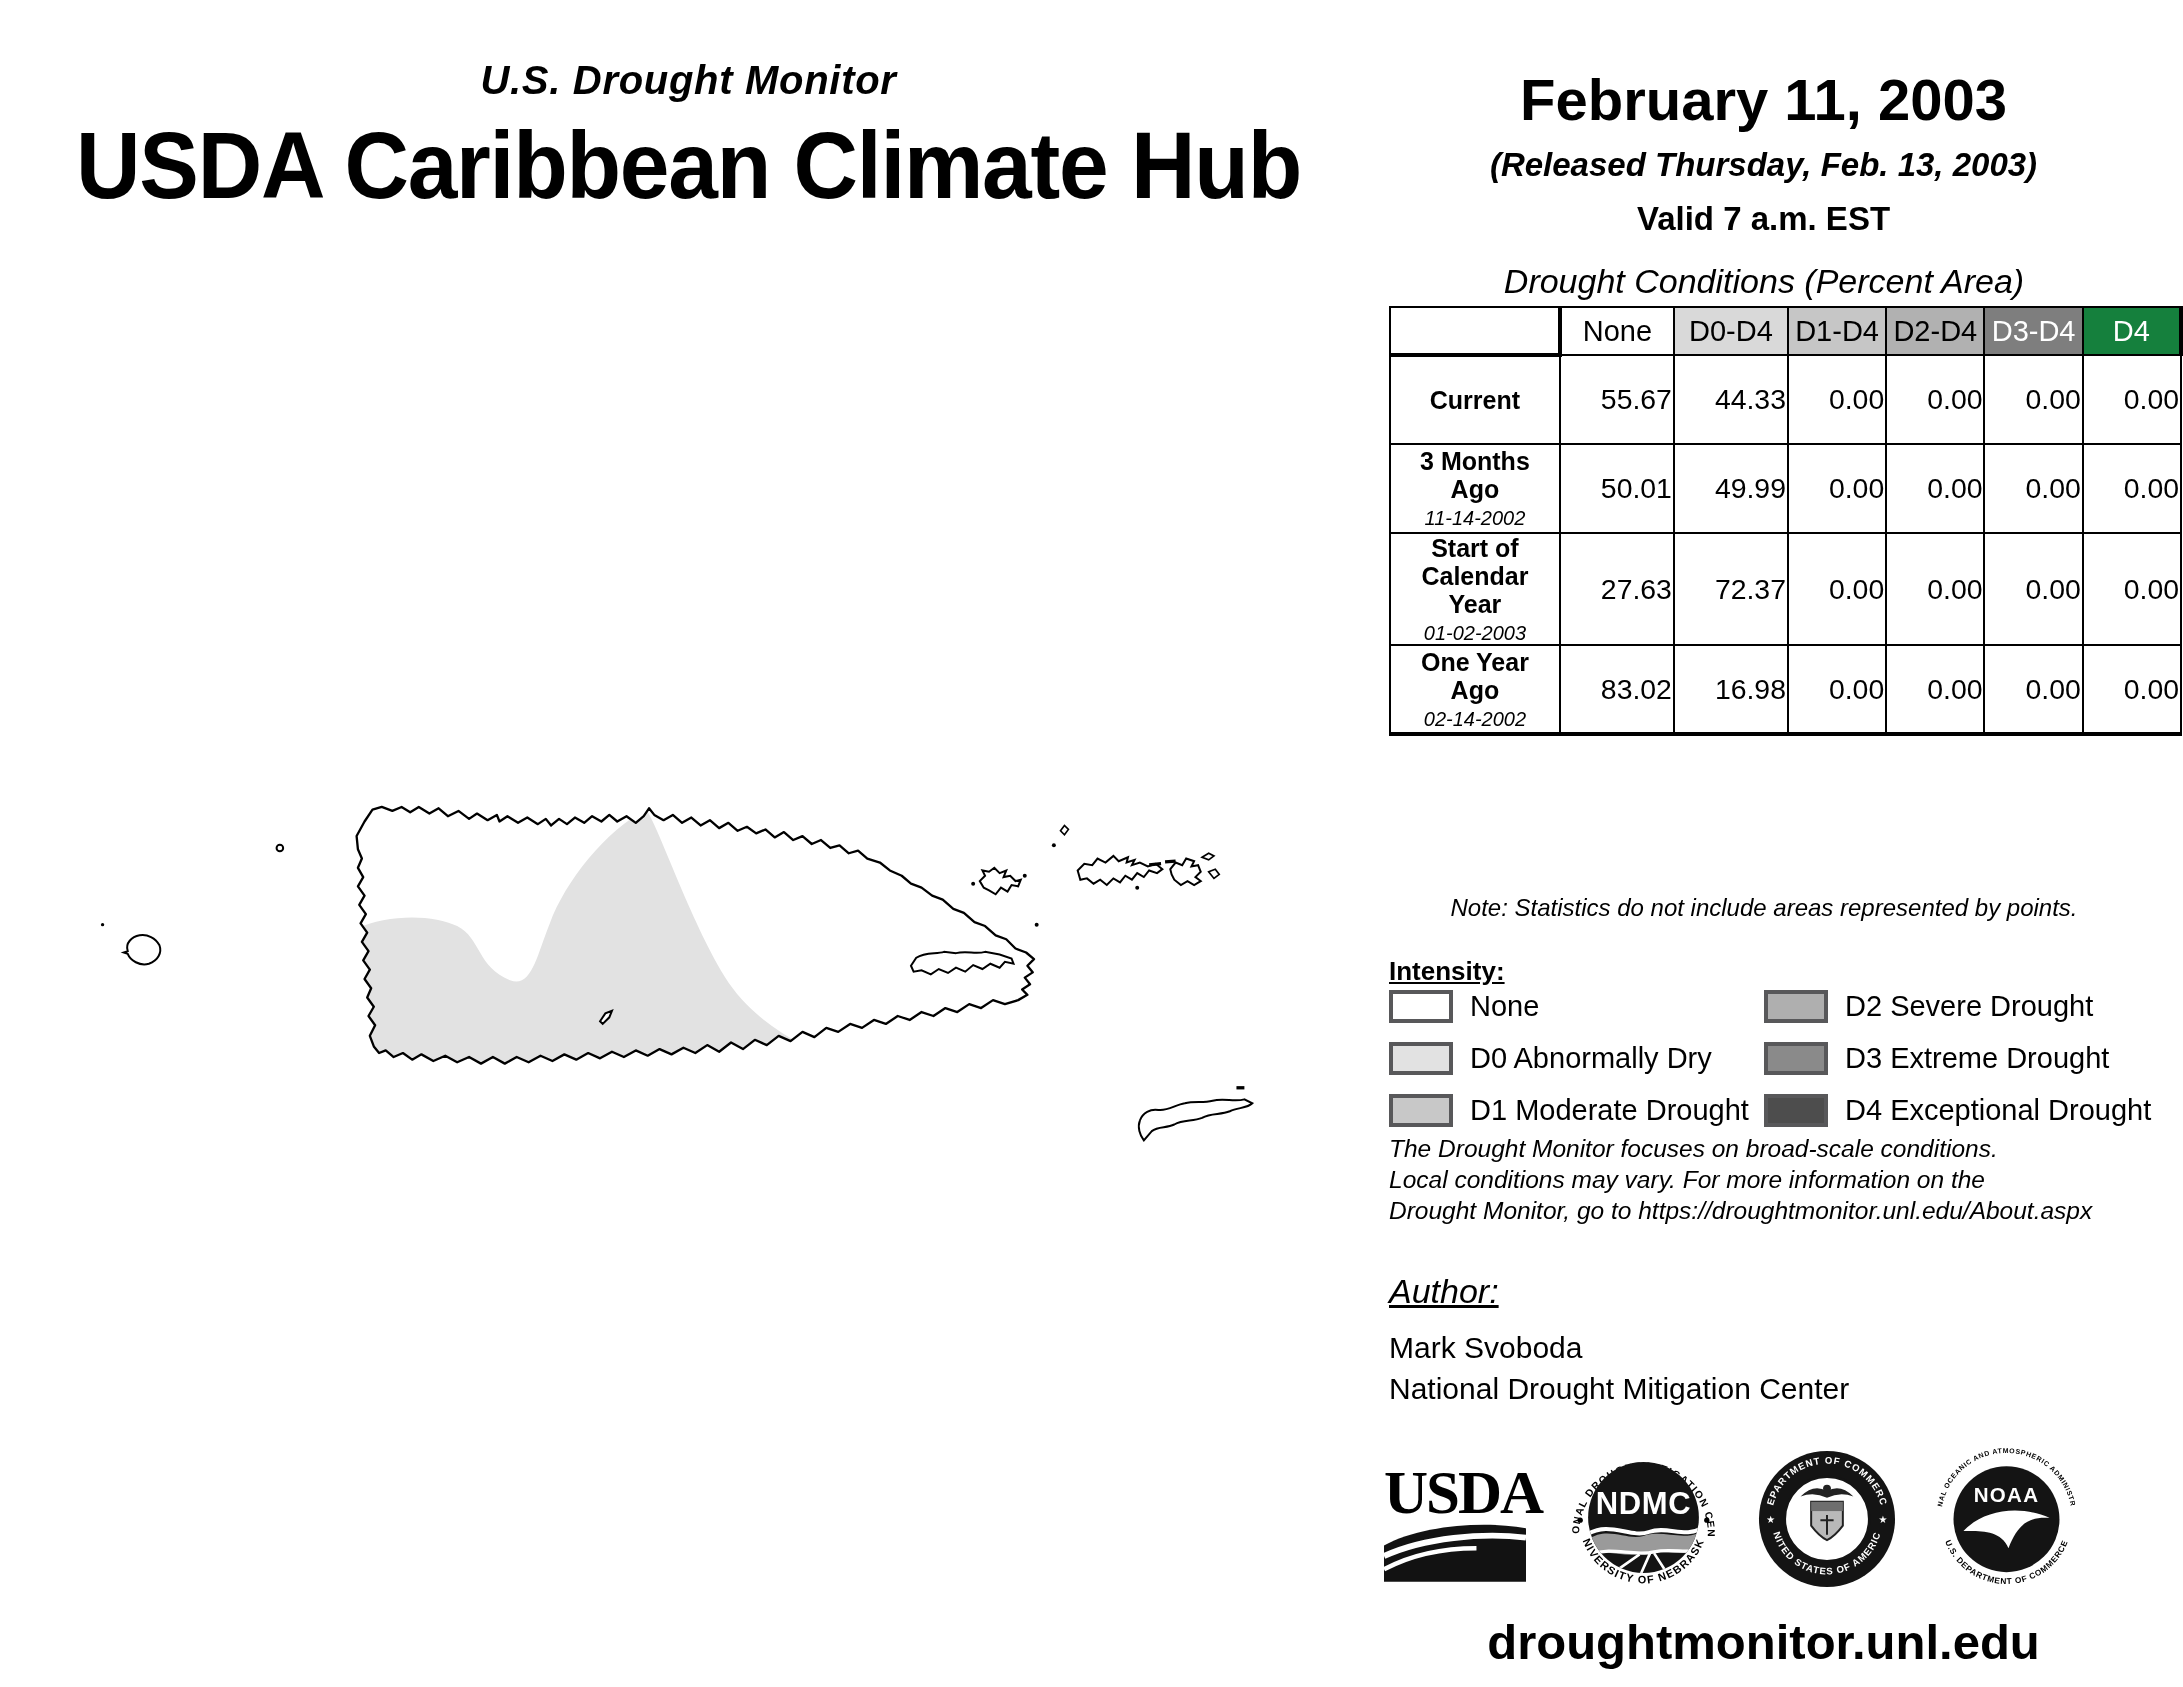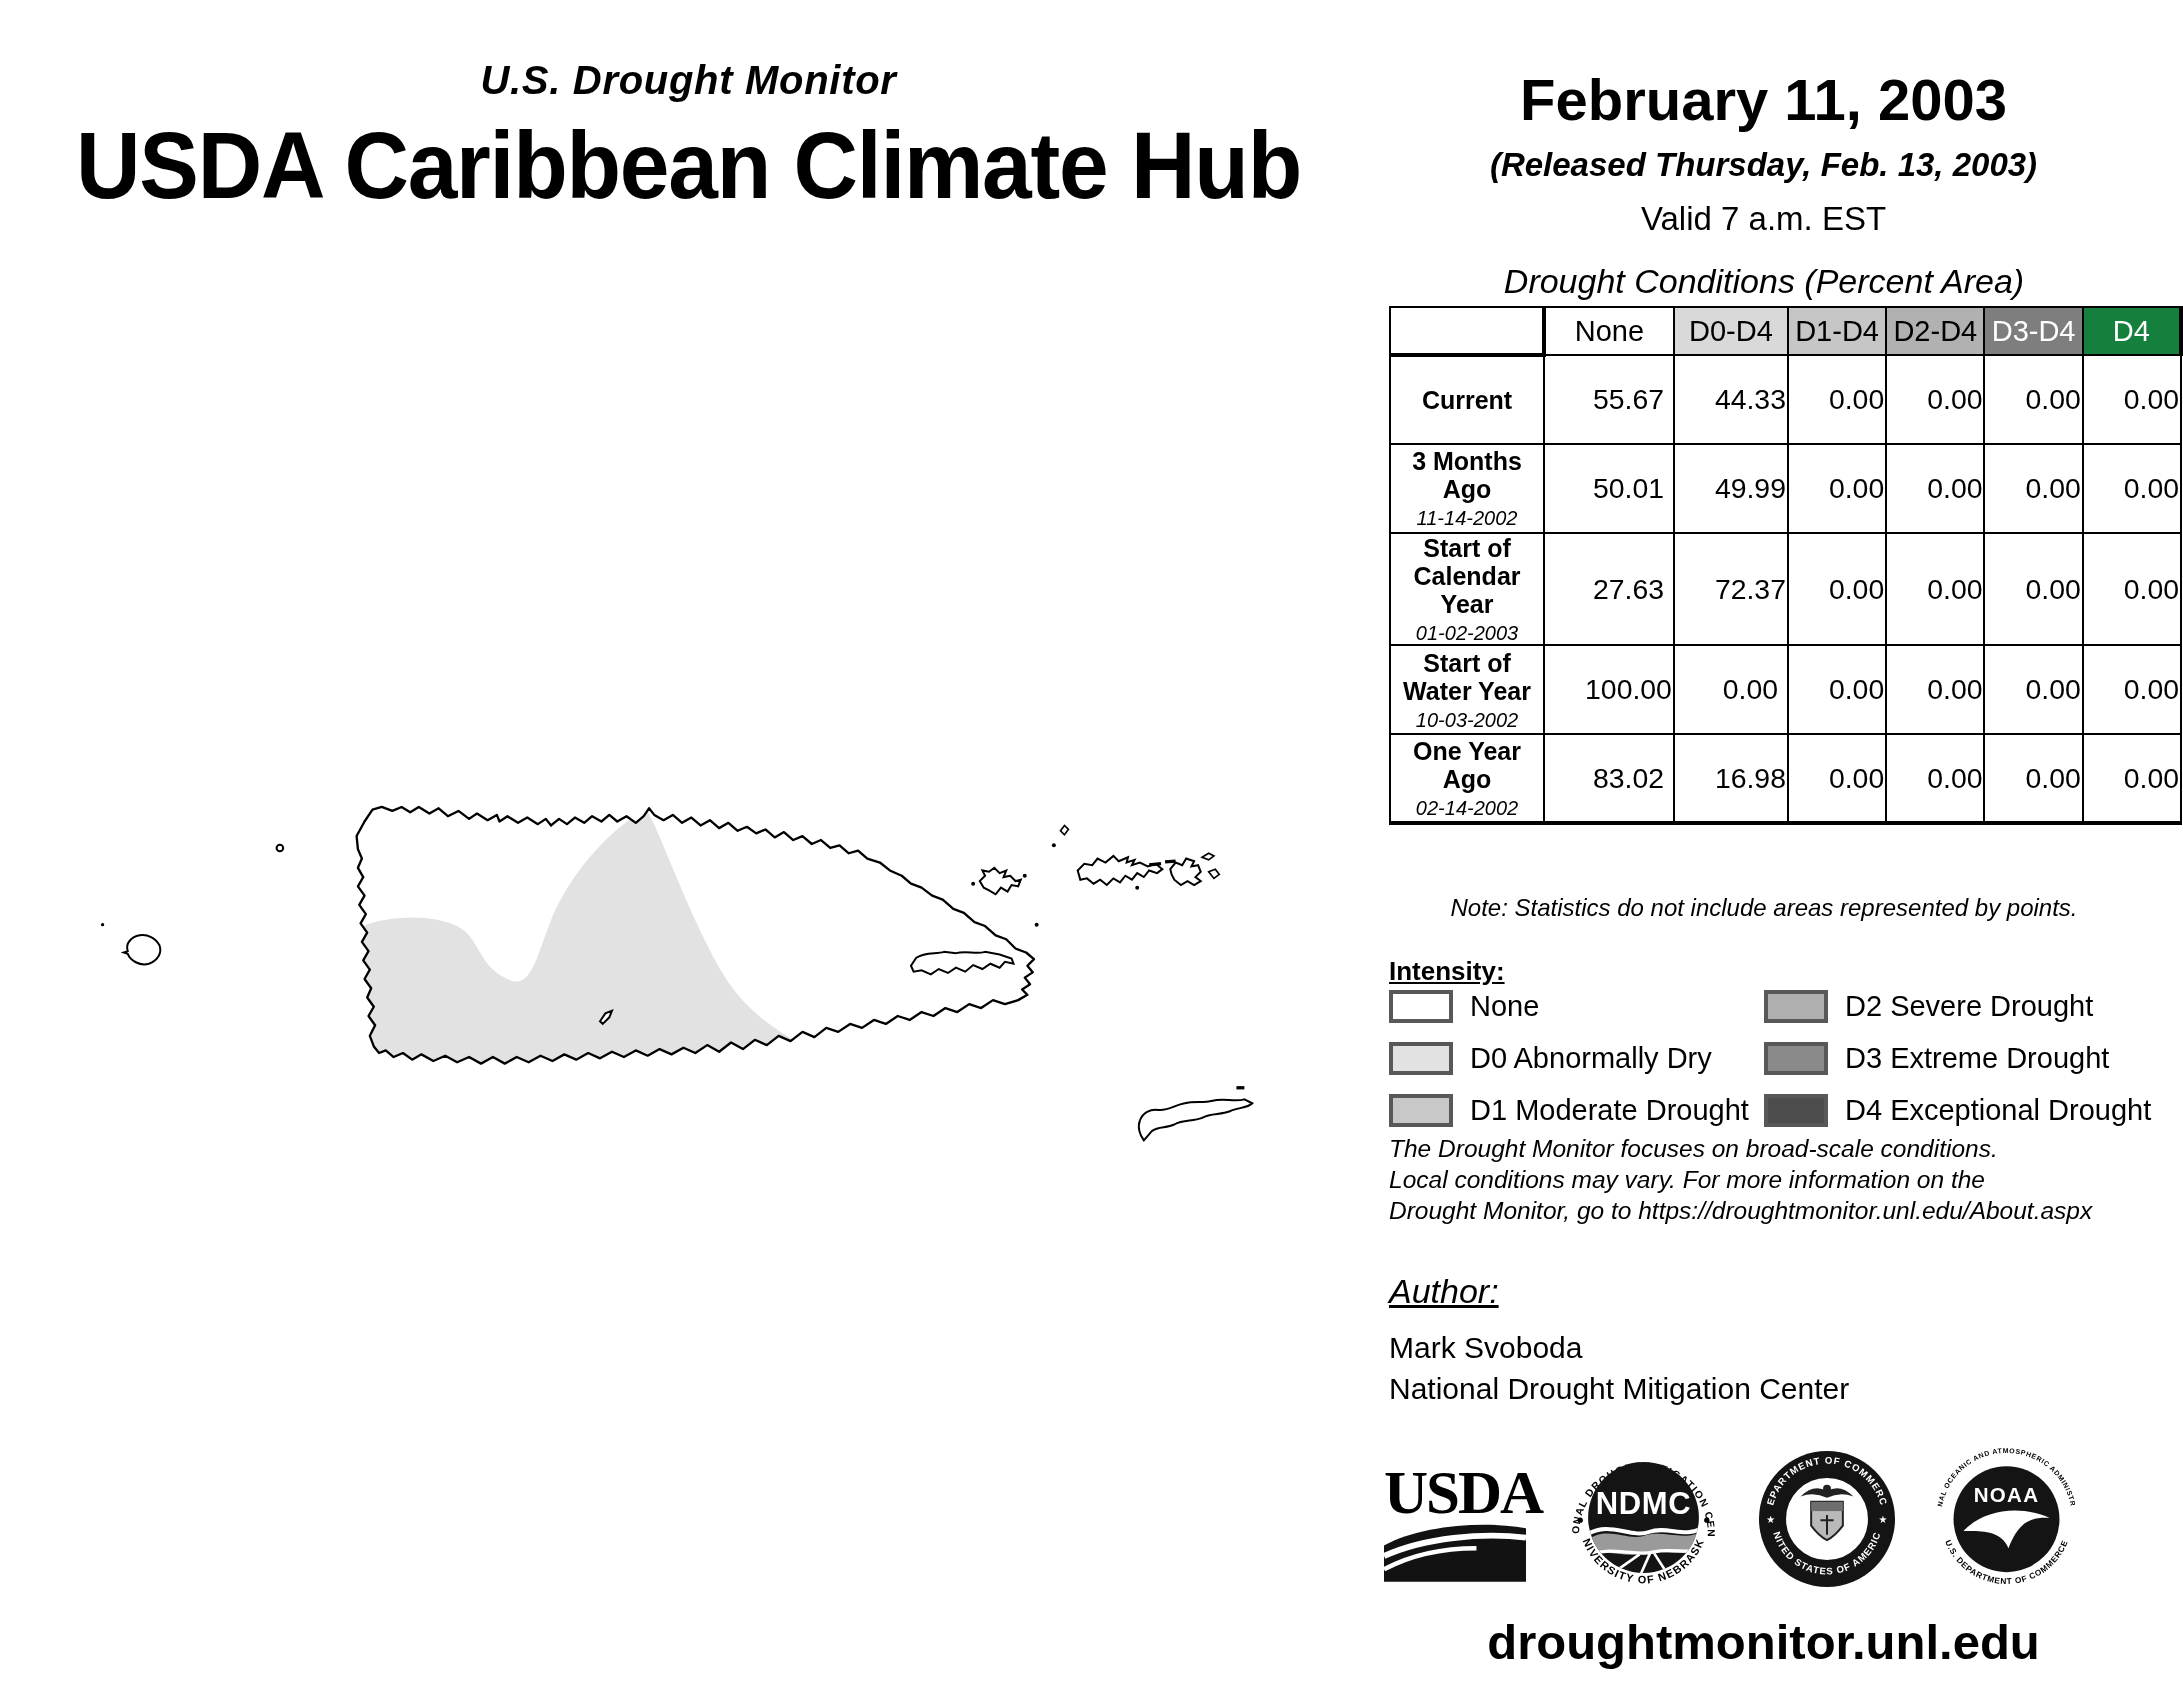--- a/index.html
+++ b/index.html
@@ -7,21 +7,21 @@
   .canvas{position:relative;width:2183px;height:1687px;background:#fff;overflow:hidden;}
 
   
   .title-block{position:absolute;left:40px;top:58px;width:1297px;text-align:center;}
   .monitor-title{font-size:40px;font-weight:bold;font-style:italic;letter-spacing:0.7px;}
   .region-title{font-size:94px;font-weight:bold;margin-top:9.3px;transform:scaleX(.95);transform-origin:center;white-space:nowrap;letter-spacing:-1.3px;}
 
   .date-block{position:absolute;left:1403px;top:66px;width:721px;text-align:center;}
   .date-main{font-size:58px;font-weight:bold;letter-spacing:0;}
   .date-released{font-size:33px;font-weight:bold;font-style:italic;margin-top:13.2px;}
-  .date-valid{font-size:33px;font-weight:normal;margin-top:16px;}
+  .date-valid{font-size:33px;font-weight:bold;margin-top:16px;}
 
   
   .table-caption{position:absolute;left:1389px;top:262px;width:750px;text-align:center;
     font-size:34px;font-style:italic;}
   table.dm{position:absolute;left:1389px;top:306px;border-collapse:collapse;table-layout:fixed;}
   table.dm th, table.dm td{border:2px solid #000;overflow:hidden;}
   table.dm td{font-size:28.4px;text-align:center;vertical-align:middle;padding-left:40px;}
   th.hcell{font-size:29px;font-weight:normal;text-align:center;vertical-align:middle;
     border-top:4.6px solid #000;border-bottom:4.6px solid #000;}
   th.hcell.first{border-left:4.6px solid #000;}
@@ -173,32 +173,20 @@
         <div>Start of Calendar Year</div>
         <div class="rdate">01-02-2003</div>
       </th>
       <td>27.63</td>
       <td>72.37</td>
       <td>0.00</td>
       <td>0.00</td>
       <td>0.00</td>
       <td class="lastcol">0.00</td>
     </tr>
-    <tr class="drow">
-      <th class="rlabel">
-        <div>Start of Water Year</div>
-        <div class="rdate">10-03-2002</div>
-      </th>
-      <td>100.00</td>
-      <td>0.00</td>
-      <td>0.00</td>
-      <td>0.00</td>
-      <td>0.00</td>
-      <td class="lastcol">0.00</td>
-    </tr>
     <tr class="drow last-row">
       <th class="rlabel">
         <div>One Year Ago</div>
         <div class="rdate">02-14-2002</div>
       </th>
       <td>83.02</td>
       <td>16.98</td>
       <td>0.00</td>
       <td>0.00</td>
       <td>0.00</td>

